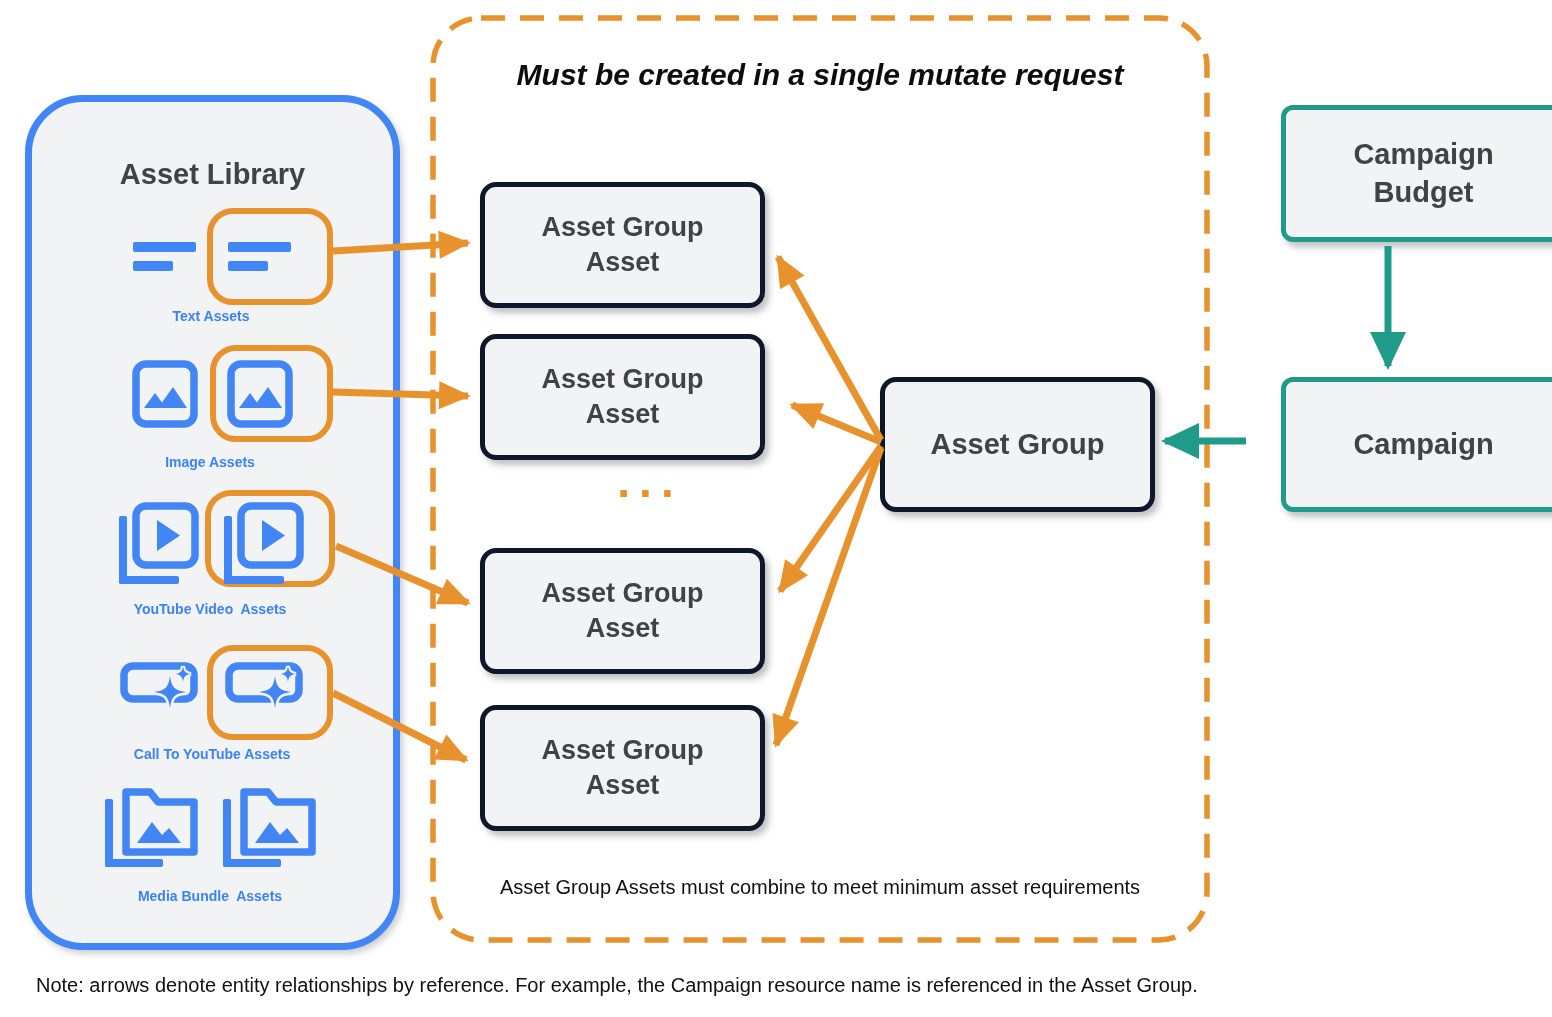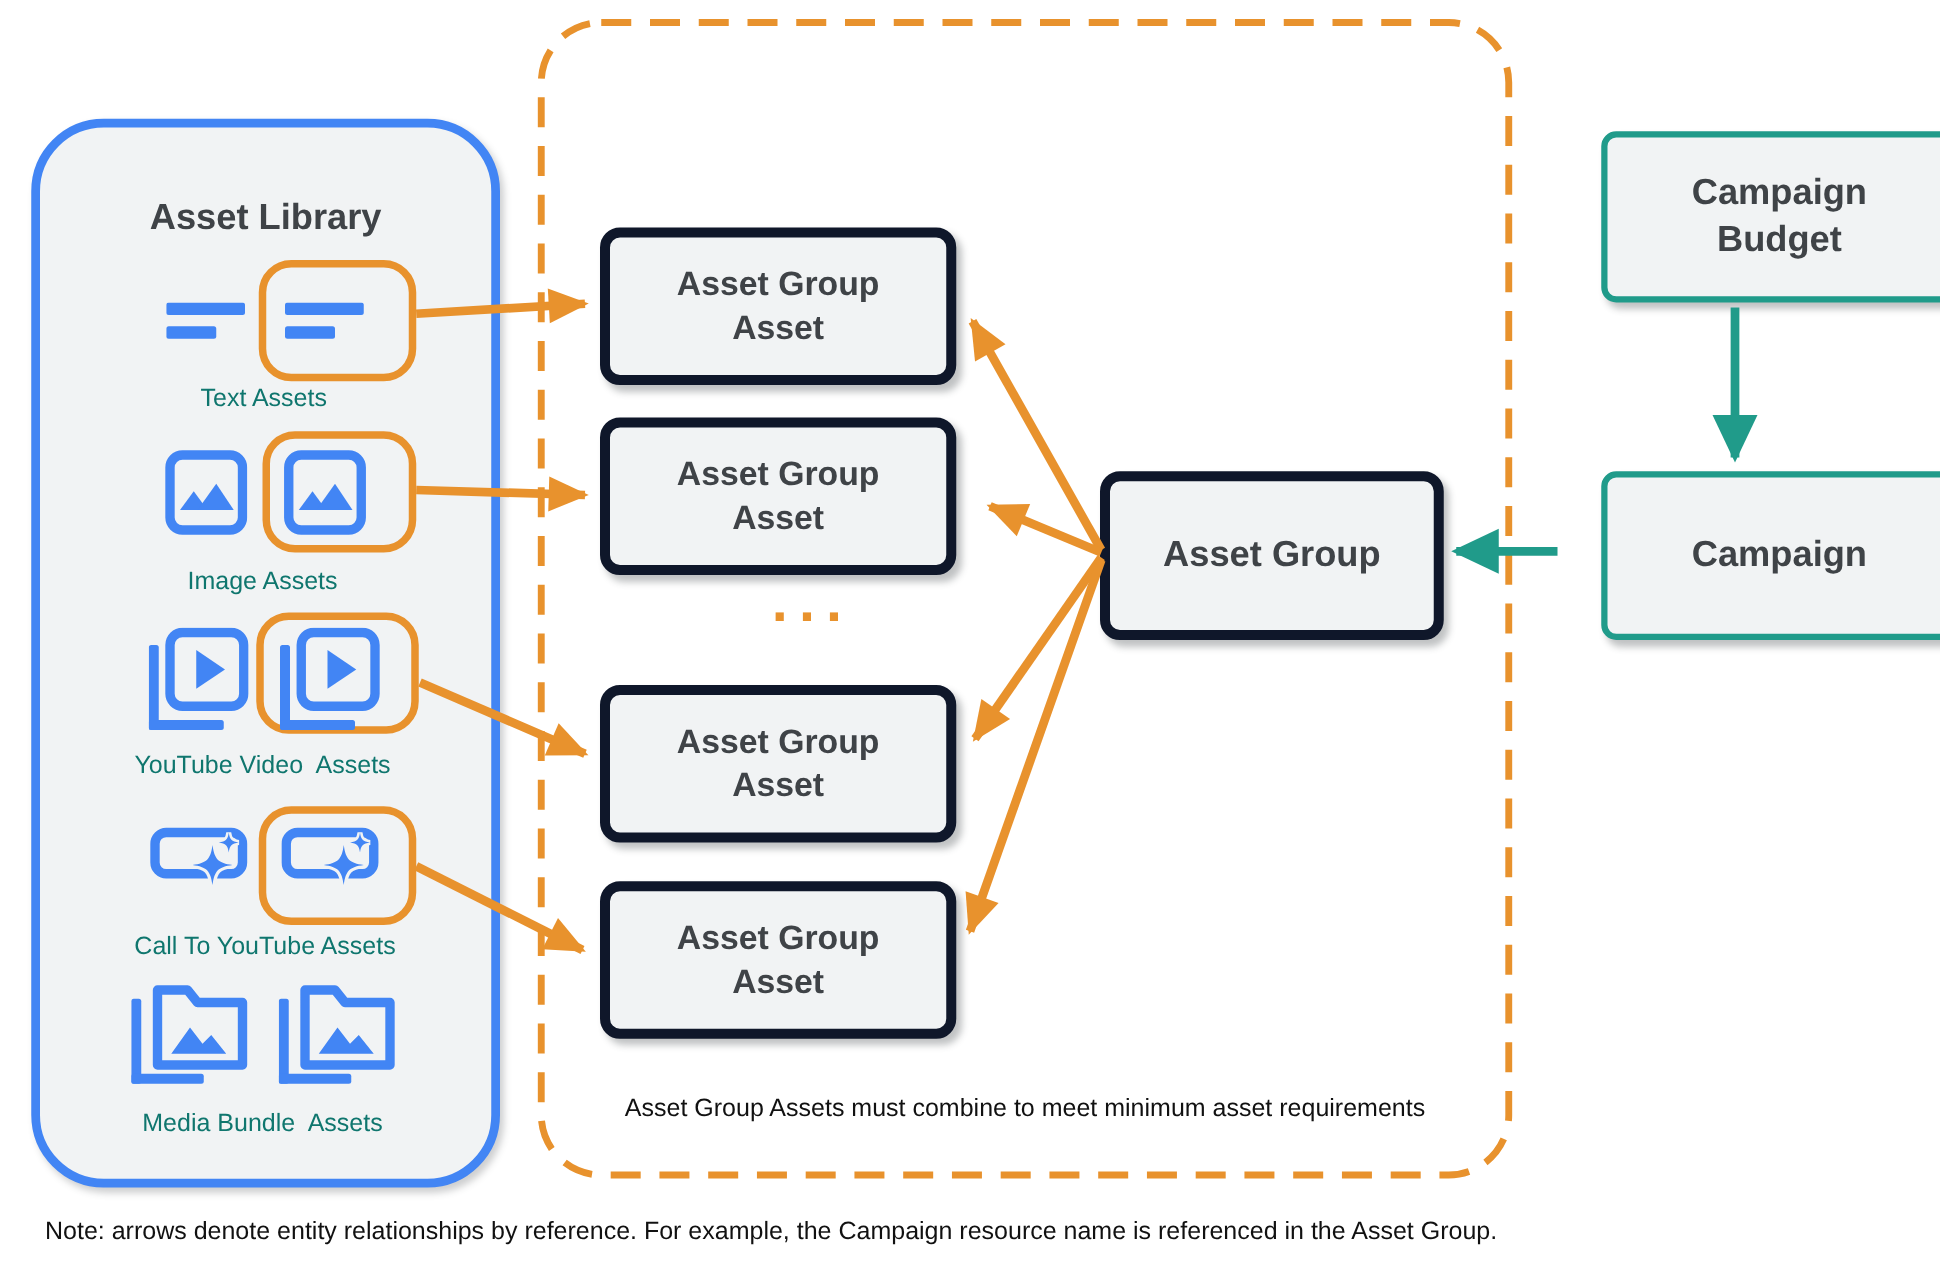--- a/index.html
+++ b/index.html
@@ -12,35 +12,35 @@
   .lib-panel{
     position:absolute;left:25px;top:95px;width:375px;height:855px;
     background:#F1F3F4;border:7px solid #4285F4;border-radius:58px;
     box-sizing:border-box;box-shadow:3px 4px 6px rgba(60,64,67,.25);
   }
   .lib-title{
     position:absolute;left:40px;top:118px;width:345px;text-align:center;
     font-size:29px;font-weight:bold;color:#3F4347;line-height:1.3;
   }
   .lib-label{
-    position:absolute;text-align:center;font-size:20px;font-weight:normal;
-    color:#0f766e;white-space:pre;
+    position:absolute;text-align:center;font-size:14px;font-weight:bold;
+    color:#3b82f6;white-space:pre;
   }
   .hl-rect{
     position:absolute;border:6px solid #E8922D;border-radius:26px;
     box-sizing:border-box;background:transparent;
   }
   
   .node{
     position:absolute;display:flex;flex-direction:column;align-items:center;
     justify-content:center;background:#F1F3F4;text-align:center;
     box-sizing:border-box;font-weight:bold;color:#3F4347;
     box-shadow:4px 5px 6px rgba(60,64,67,.32);line-height:1.3;
   }
-  .node.orange{border:8px solid #0f172a;border-radius:16px;font-size:27px;}
+  .node.orange{border:5px solid #0f172a;border-radius:16px;font-size:27px;}
   .node.teal{border:5px solid #209B8A;border-radius:12px;font-size:29px;margin-left:36px;}
   .mutate-title{
     position:absolute;left:455px;top:52px;width:730px;text-align:center;
     font-size:30px;font-weight:bold;font-style:italic;color:#0d0d0d;line-height:1.55;
   }
   .ellipsis{
     position:absolute;left:585px;top:458px;width:130px;text-align:center;
     color:#E8922D;font-size:46px;font-weight:900;letter-spacing:9px;line-height:1;
   }
   .footnote{
@@ -131,21 +131,21 @@
   </svg>
   <svg class="abs z10" style="left:223px;top:785px" width="94" height="86" viewBox="0 0 94 86">
     <rect x="0" y="14" width="8" height="68" rx="2" fill="#4285F4"></rect>
     <rect x="0" y="74" width="58" height="8" rx="2" fill="#4285F4"></rect>
     <path d="M21,7 L45,7 L53,17 L89,17 L89,67 L21,67 Z" fill="none" stroke="#4285F4" stroke-width="7.5" stroke-linejoin="round"></path>
     <path d="M32,58 L47,37 L57,50 L64,43 L76,58 Z" fill="#4285F4"></path>
   </svg>
   <div class="lib-label" style="left:90px;top:888px;width:240px">Media Bundle  Assets</div>
 
   <div class="mutate-title">
-    <br>
+    <span>Must be created in a single mutate request</span><br>
   </div>
 
   <div class="node orange z10" style="left:480px;top:182px;width:285px;height:126px">
     <span>Asset Group</span>
     <span>Asset</span>
   </div>
   <div class="node orange z10" style="left:480px;top:334px;width:285px;height:126px">
     <span>Asset Group</span>
     <span>Asset</span>
   </div>

